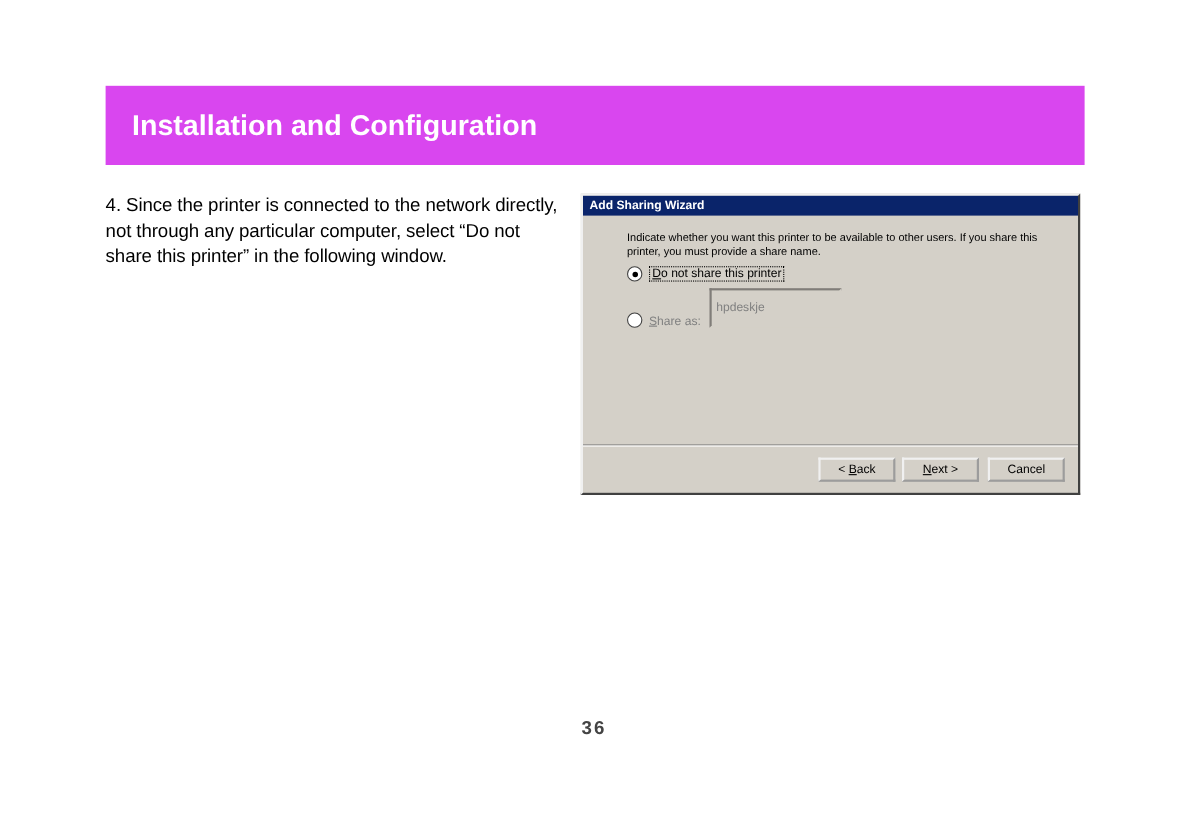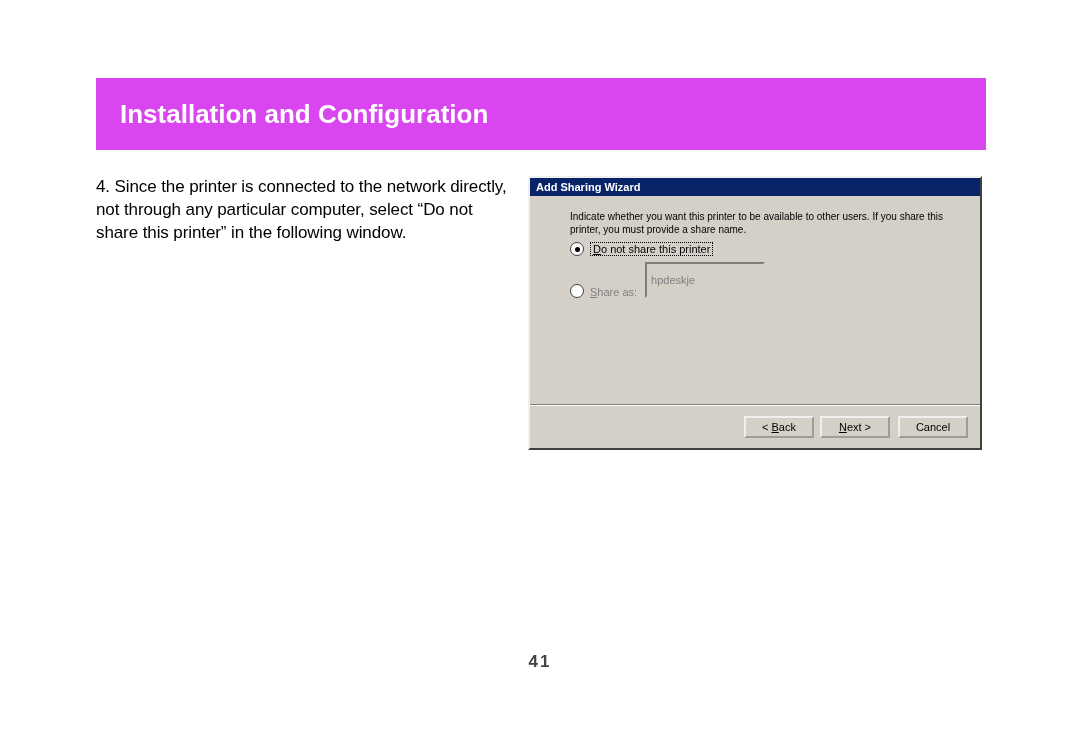--- a/index.html
+++ b/index.html
@@ -232,14 +232,14 @@
           <button class="wbtn">&lt; <span class="ul">B</span>ack</button>
           <button class="wbtn"><span class="ul">N</span>ext &gt;</button>
           <button class="wbtn cancel-gap">Cancel</button>
         </div>
 
       </div>
     </div>
 
   </div>
 
-  <div class="page-num">41</div>
+  <div class="page-num">36</div>
 </div>
 
 </body></html>

